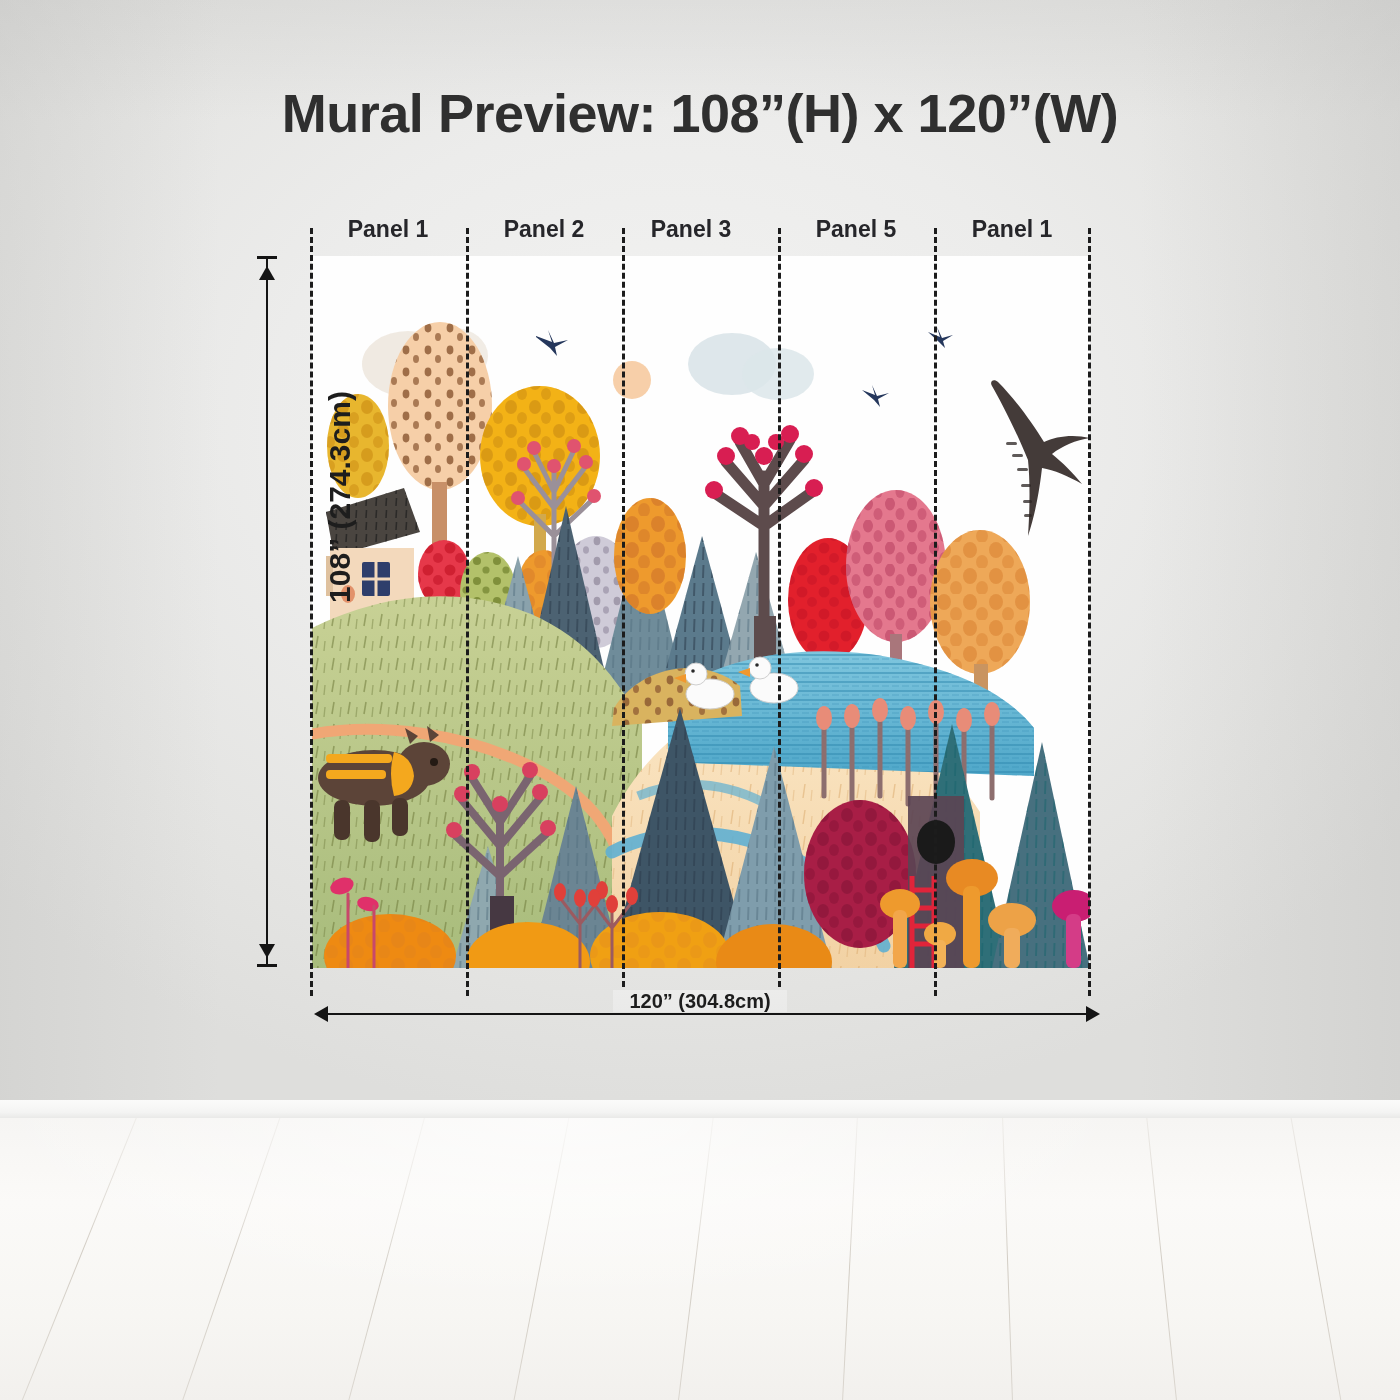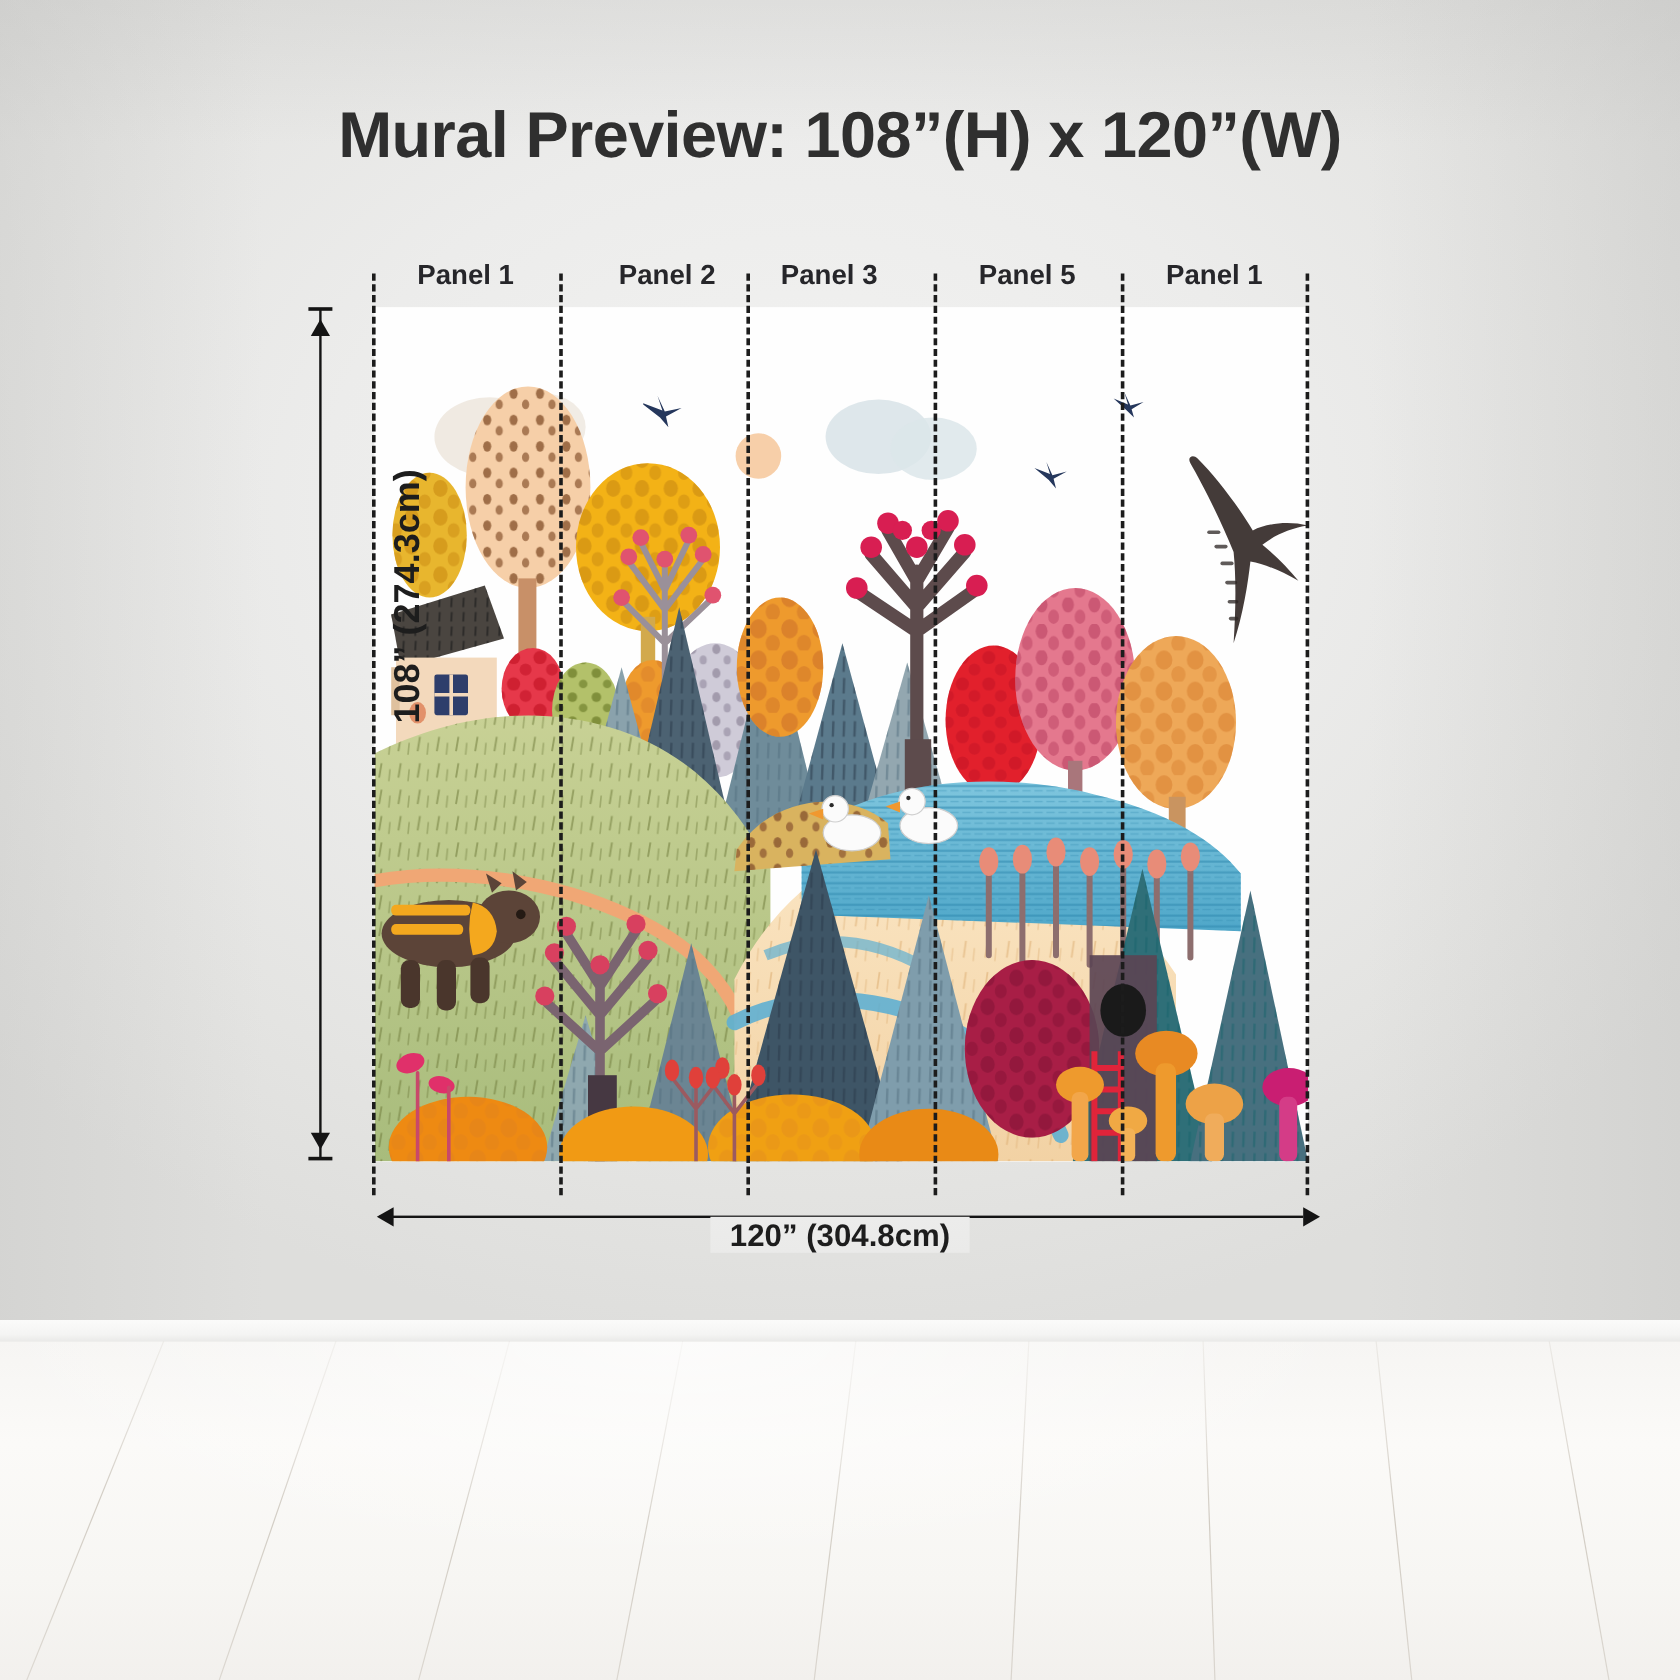--- a/index.html
+++ b/index.html
@@ -113,21 +113,21 @@
     background: #141414;
   }
   .arrow-lf, .arrow-rt {
     position: absolute; top: 1006px; width: 0; height: 0;
     border-top: 8px solid transparent; border-bottom: 8px solid transparent;
   }
   .arrow-lf { left: 314px; border-right: 14px solid #141414; }
   .arrow-rt { right: 300px; border-left: 14px solid #141414; }
   .dim-h-label {
     position: absolute; left: 0; top: 990px; width: 1400px; text-align: center;
-    font-size: 26px; font-weight: 600; color: #1d1d1d; margin-top: 24px;
+    font-size: 20px; font-weight: 600; color: #1d1d1d;
   }
   .dim-h-label span {
     background: linear-gradient(to bottom, #ececeb, #eaeae9);
     padding: 0 16px;
   }
 
   
   .caption {
     position: absolute; left: 0; top: 1196px; width: 1400px;
     text-align: center; line-height: 1.28;
@@ -520,21 +520,21 @@
   </div>
 
   <div class="panel-line" style="left:310px;"></div>
   <div class="panel-line" style="left:466px;"></div>
   <div class="panel-line" style="left:622px;"></div>
   <div class="panel-line" style="left:778px;"></div>
   <div class="panel-line" style="left:934px;"></div>
   <div class="panel-line" style="left:1088px;"></div>
 
   <div class="panel-label" style="left:310px;">Panel 1</div>
-  <div class="panel-label" style="left:478px;">Panel 2</div>
+  <div class="panel-label" style="left:466px;">Panel 2</div>
   <div class="panel-label" style="left:613px;">Panel 3</div>
   <div class="panel-label" style="left:778px;">Panel 5</div>
   <div class="panel-label" style="left:934px;">Panel 1</div>
 
   <div class="dim-v"></div>
   <div class="dim-v-cap" style="top:256px;"></div>
   <div class="dim-v-cap" style="top:964px;"></div>
   <div class="arrow-up"></div>
   <div class="arrow-dn"></div>
   <div class="dim-v-label">108” (274.3cm)</div>

